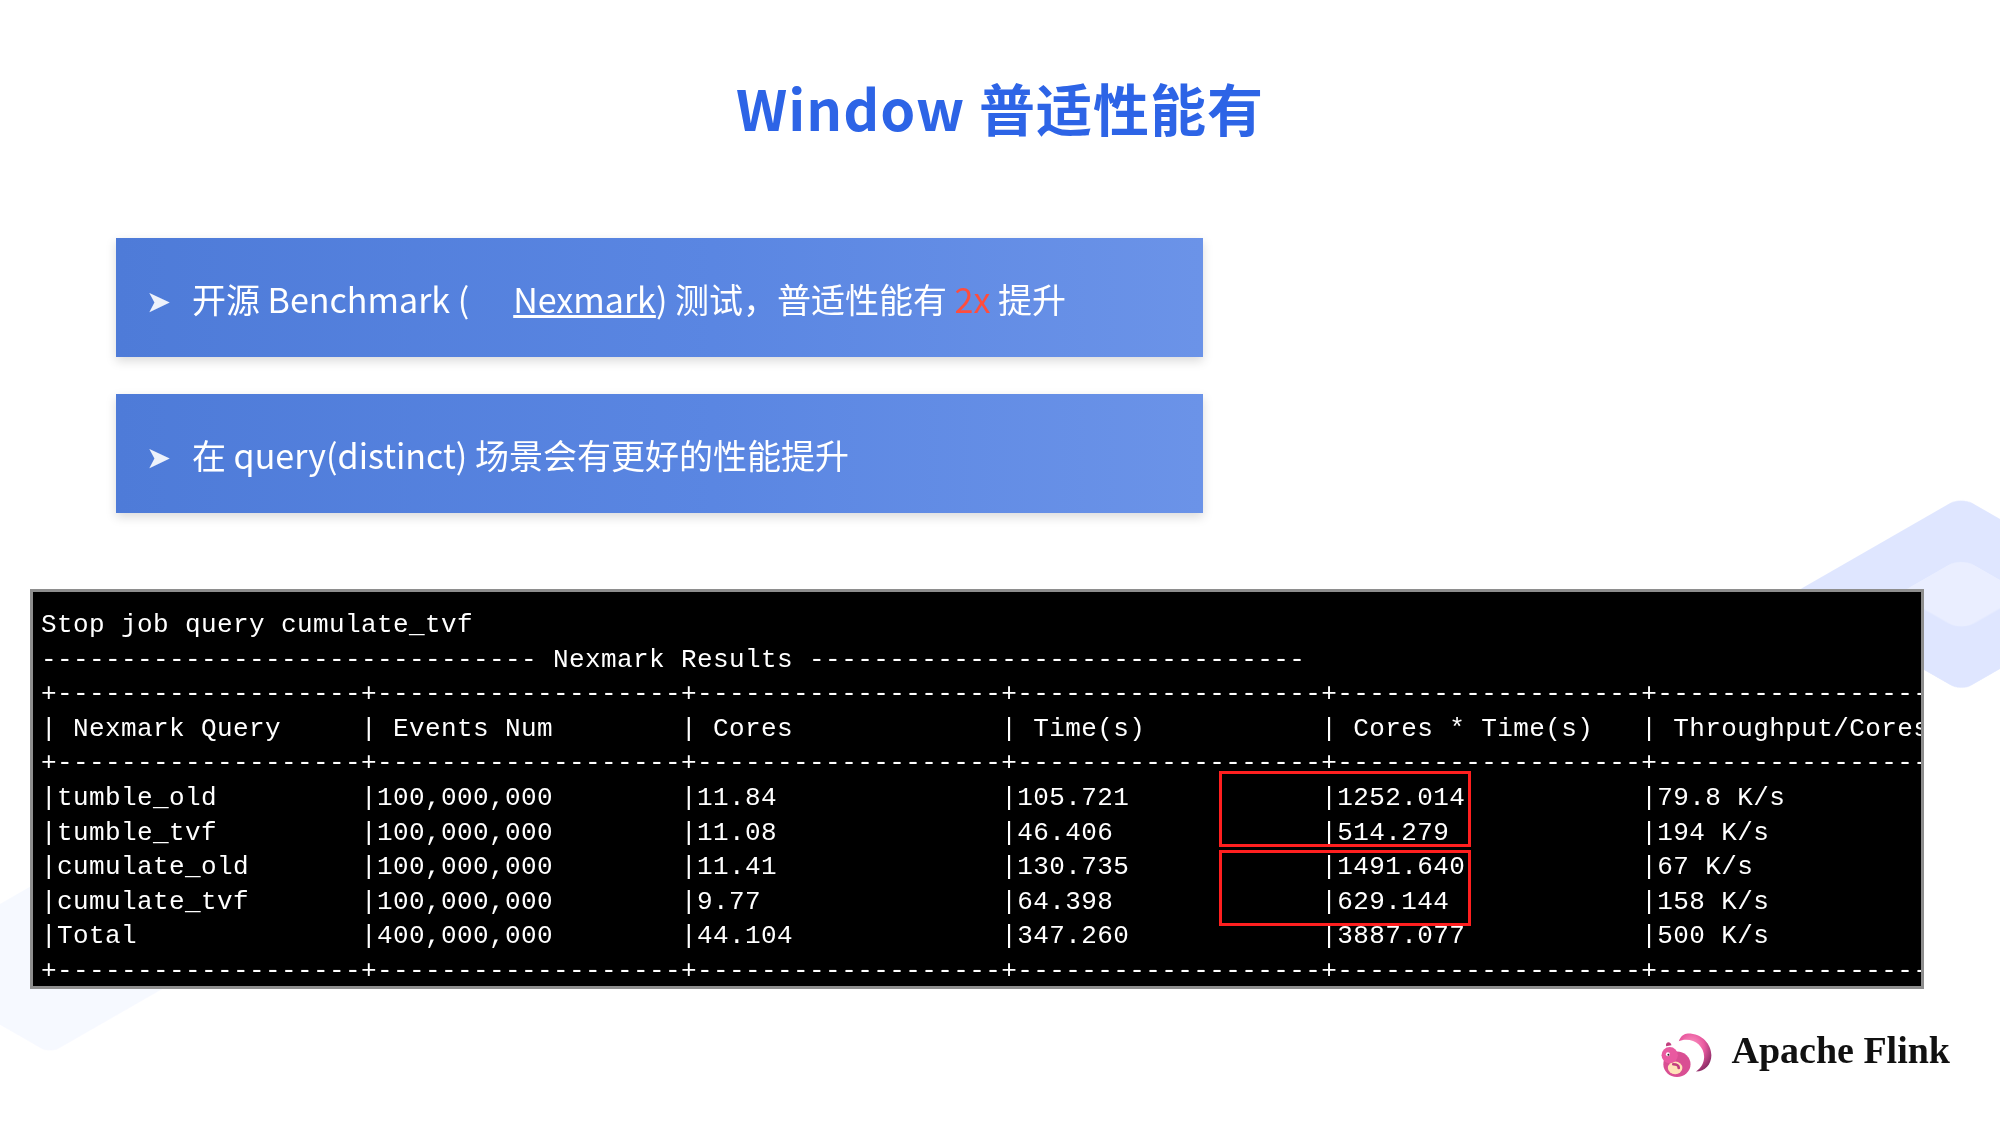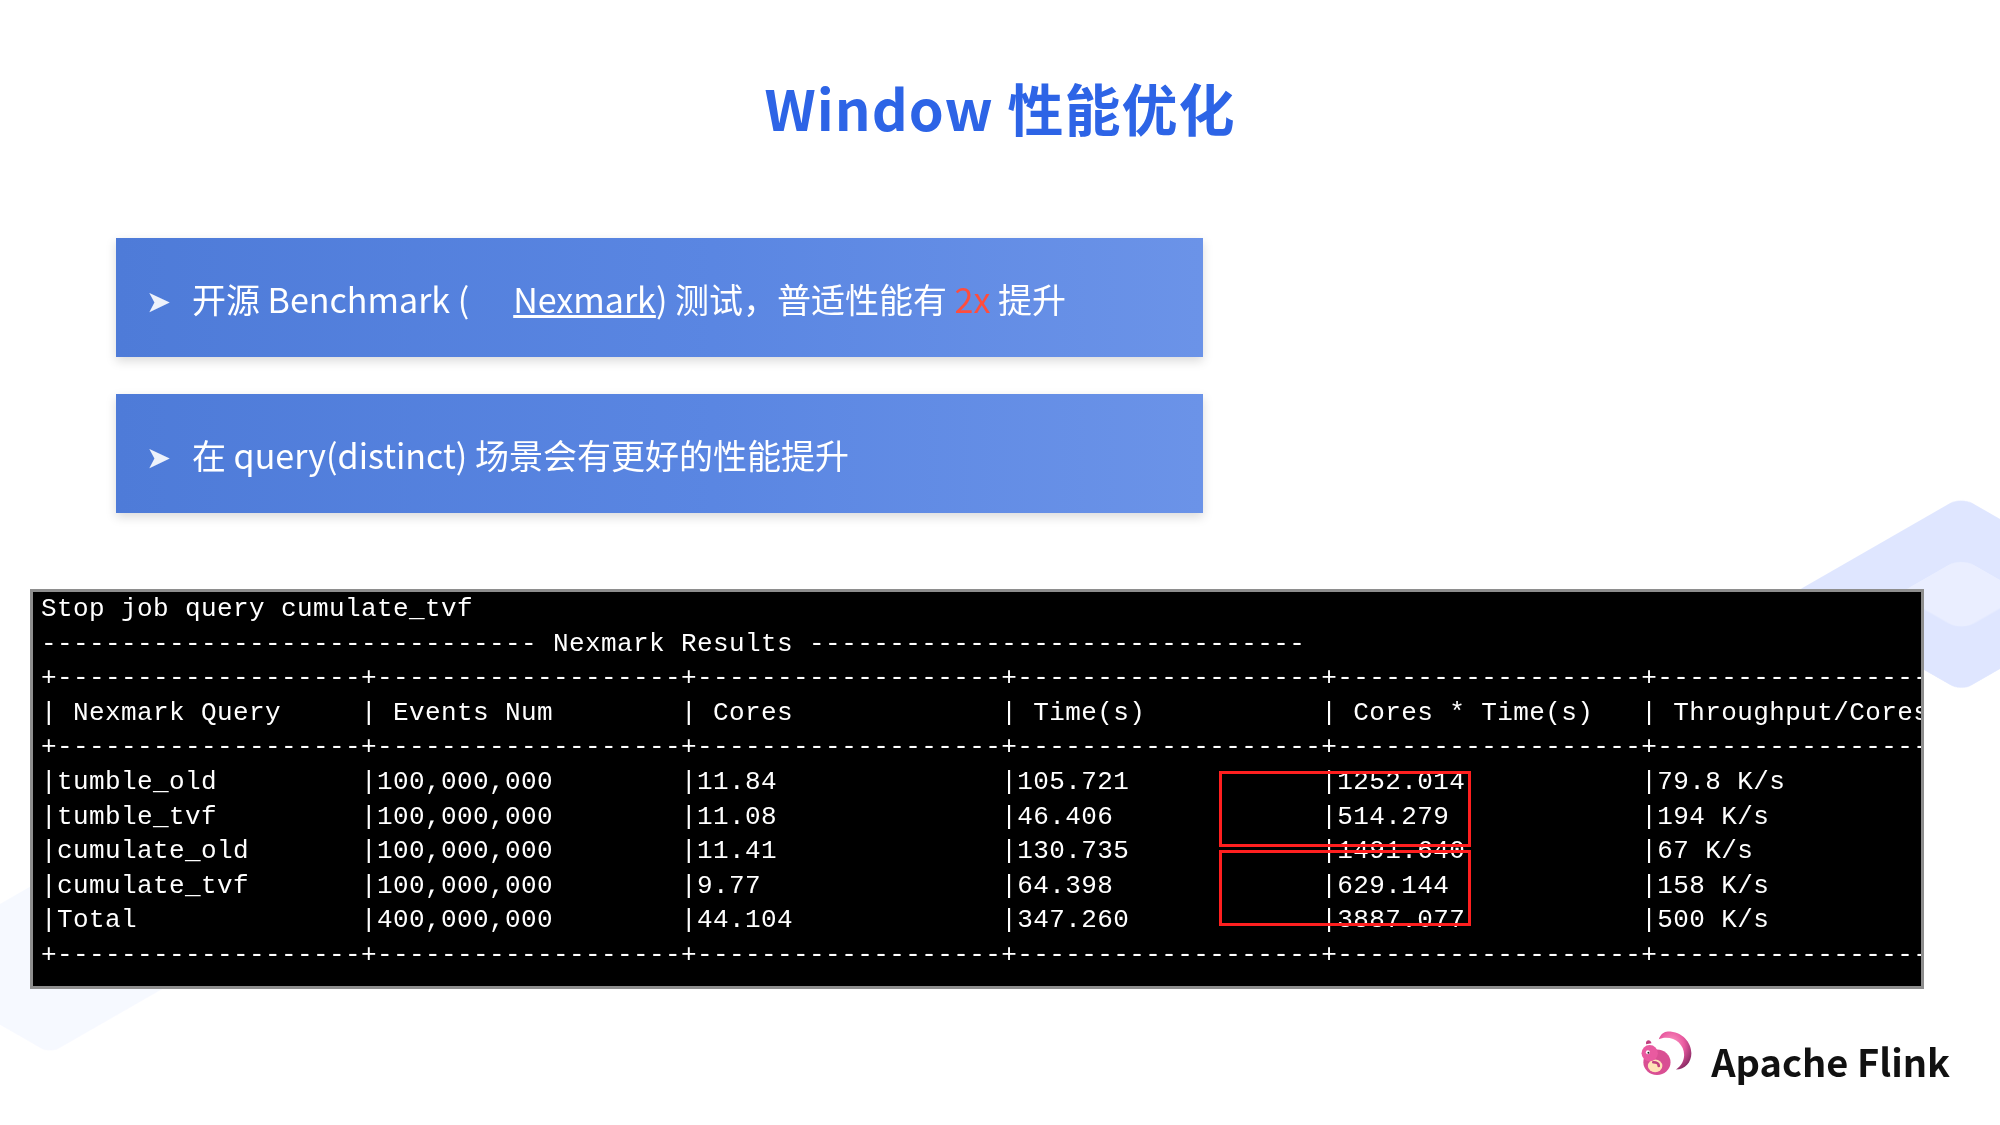--- a/index.html
+++ b/index.html
@@ -98,65 +98,66 @@
     width: 1894px;
     height: 400px;
     background: #000;
     border: 3px solid #8e8e8e;
     box-sizing: border-box;
     color: #fff;
     font-family: "Menlo", "Consolas", "Courier New", monospace;
     font-size: 26px;
     line-height: 34.6px;
     letter-spacing: 0.4px;
-    padding: 0 8px 0 8px;
+    padding: 16px 8px 0 8px;
     overflow: hidden;
   }
   #term .row { white-space: pre; }
 
   
   .redbox {
     position: absolute;
     border: 3px solid #ff1f1f;
     box-sizing: border-box;
     pointer-events: none;
   }
   #red1 { left: 1219px; top: 771px; width: 252px; height: 76px; }
   #red2 { left: 1219px; top: 850px; width: 252px; height: 76px; }
 
   
   #footer {
     position: absolute;
     right: 50px;
     bottom: 30px;
     display: flex;
-    align-items: center;
+    align-items: flex-start;
     gap: 16px;
     font-size: 38px;
     font-weight: 700;
     color: #111;
+    font-family: Liberation Serif, serif;
   }
   #footer svg { width: 58px; height: 58px; }
 </style>
 </head>
 <body>
 
 <div id="cube-left" class="cube">
   <div class="face top"></div>
     <div class="face l"></div>
     <div class="face r"></div>
 </div>
 <div id="cube-right" class="cube">
   <div class="face top"></div>
     <div class="face l"></div>
     <div class="face r"></div>
     <div class="face knob"></div>
 </div>
 
-<div id="title">Window 性能优化</div>
+<div id="title">Window 普适性能有</div>
 
 <div id="bullet1" class="bullet">
   <span class="arrow">➤</span>
   <span>
     <span>开源 Benchmark (</span><span class="link">Nexmark</span><span>) 测试，普适性能有 </span><span class="x2">2x</span><span> 提升</span>
   </span>
 </div>
 
 <div id="bullet2" class="bullet">
   <span class="arrow">➤</span>

